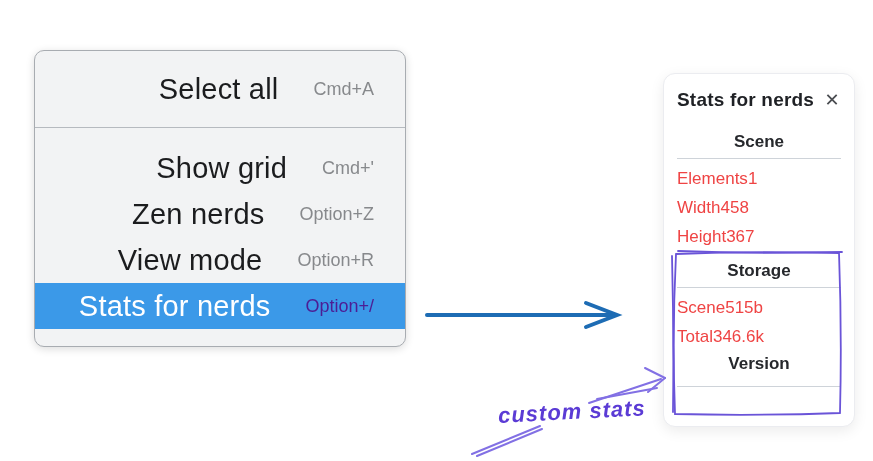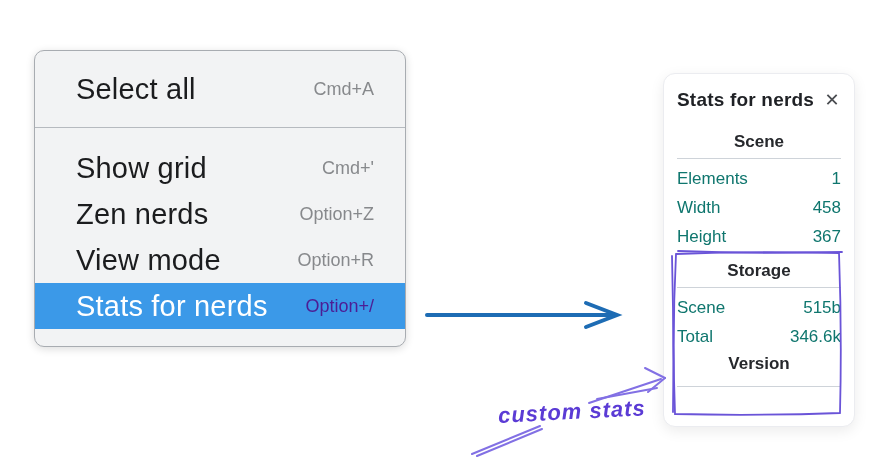--- a/index.html
+++ b/index.html
@@ -16,24 +16,25 @@
     position:absolute;left:34px;top:50px;
     width:372px;height:297px;
     box-sizing:border-box;
     background:#f2f3f4;
     border:1px solid #a8acb1;
     border-radius:10px;
     box-shadow:0 2px 8px rgba(0,0,0,.14);
     overflow:hidden;
   }
   .menu-item{
-    display:flex;align-items:center;justify-content:space-between;
+    display:flex;align-items:center;justify-content:flex-end;
     padding:0 31px 0 41px;
     height:46px;
     cursor:default;
+    gap:35px;
   }
   .menu-item.first{height:76px;}
   .menu-item .lbl{
     font-size:29px;color:#1b1c1e;letter-spacing:.2px;
   }
   .menu-item .key{
     font-size:18px;color:#87898c;
   }
   .menu-sep{
     height:1px;background:#b6babf;margin:0;
@@ -69,23 +70,23 @@
   .sec-head{
     text-align:center;font-weight:bold;font-size:17px;color:#26282c;
     height:22px;line-height:22px;
   }
   .sec-head.scene{margin-top:18px;}
   .sec-head.storage{margin-top:9px;}
   .sec-head.version{margin-top:2px;}
   .divider{height:1px;background:#ced3d9;margin:5px 0 6px 0;}
   .divider.version-div{margin-top:11px;margin-bottom:2px;}
   .stat-row{
-    display:flex;justify-content:space-between;align-items:center;
+    display:flex;justify-content:flex-start;align-items:center;
     height:28px;margin-bottom:1px;
-    font-size:17px;color:#0f766e;
+    font-size:17px;color:#ef4444;
   }
   .note{
     font-size:17px;color:#36383d;height:24px;line-height:24px;
     white-space:nowrap;
   }
 
   
   .overlay{
     position:absolute;left:0;top:0;width:873px;height:461px;
     pointer-events:none;

